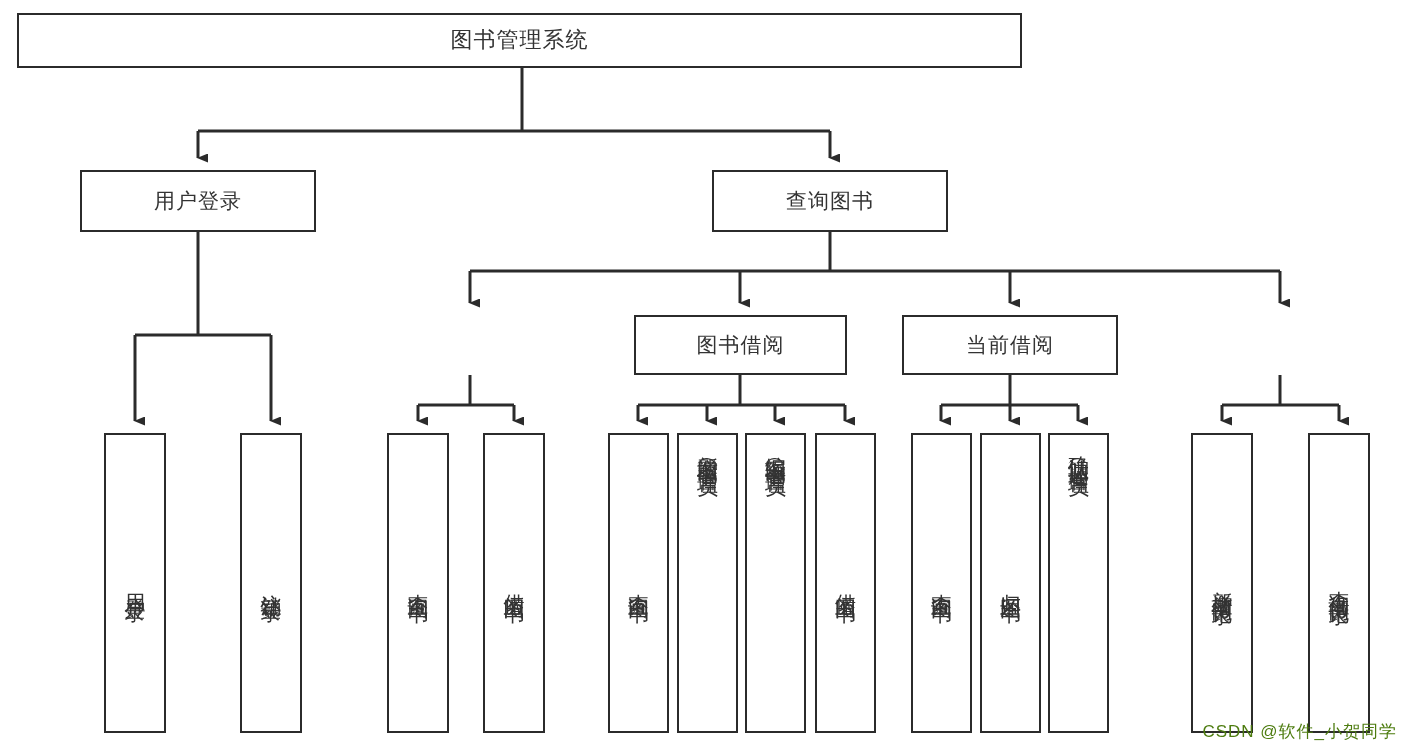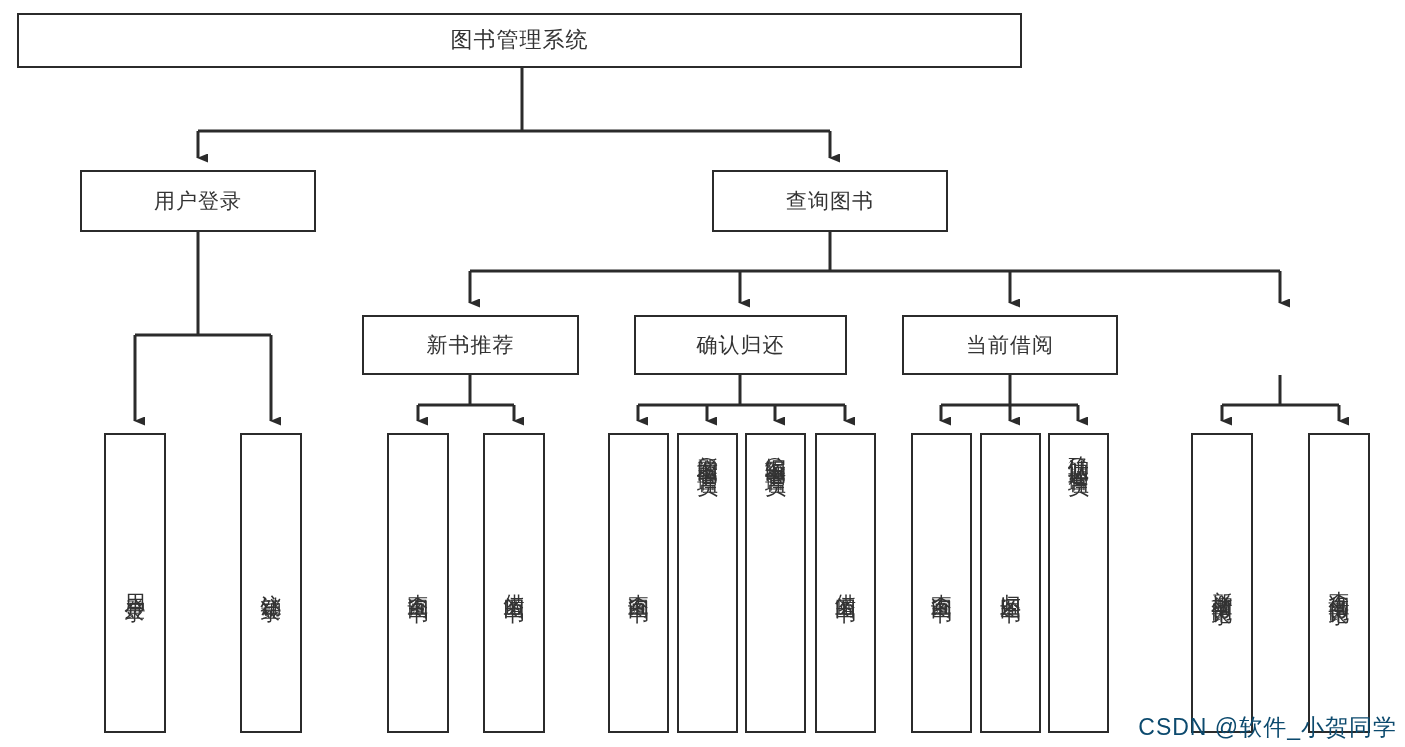--- a/index.html
+++ b/index.html
@@ -48,22 +48,22 @@
     justify-content:center;
     white-space:nowrap;
   }
   .node.vert.top{
     justify-content:flex-start;
   }
   .watermark{
     position:absolute;
     right:8px;
     bottom:4px;
-    font-size:23px;
-    color:#0c4a6e;
+    font-size:17px;
+    color:#4d7c0f;
     letter-spacing:1px;
     white-space:nowrap;
     user-select:none;
   }
 </style>
 </head>
 <body>
 
 <div id="canvas">
 
@@ -121,25 +121,22 @@
     <span>图书管理系统</span>
   </div>
 
   <div class="node horiz" style="left:80px;top:170px;width:236px;height:62px;">
     <span>用户登录</span>
   </div>
   <div class="node horiz" style="left:712px;top:170px;width:236px;height:62px;">
     <span>查询图书</span>
   </div>
 
-  <div class="node horiz" style="left:362px;top:315px;width:217px;height:60px;">
-    <span>新书推荐</span>
-  </div>
   <div class="node horiz" style="left:634px;top:315px;width:213px;height:60px;">
-    <span>确认归还</span>
+    <span>图书借阅</span>
   </div>
   <div class="node horiz" style="left:902px;top:315px;width:216px;height:60px;text-align:center;">
     <span>当前借阅</span>
   </div>
 
   <div class="node vert" style="left:104px;top:433px;width:62px;height:300px;">
     <span>用户登录</span>
   </div>
   <div class="node vert" style="left:240px;top:433px;width:62px;height:300px;">
     <span>注销登录</span>

